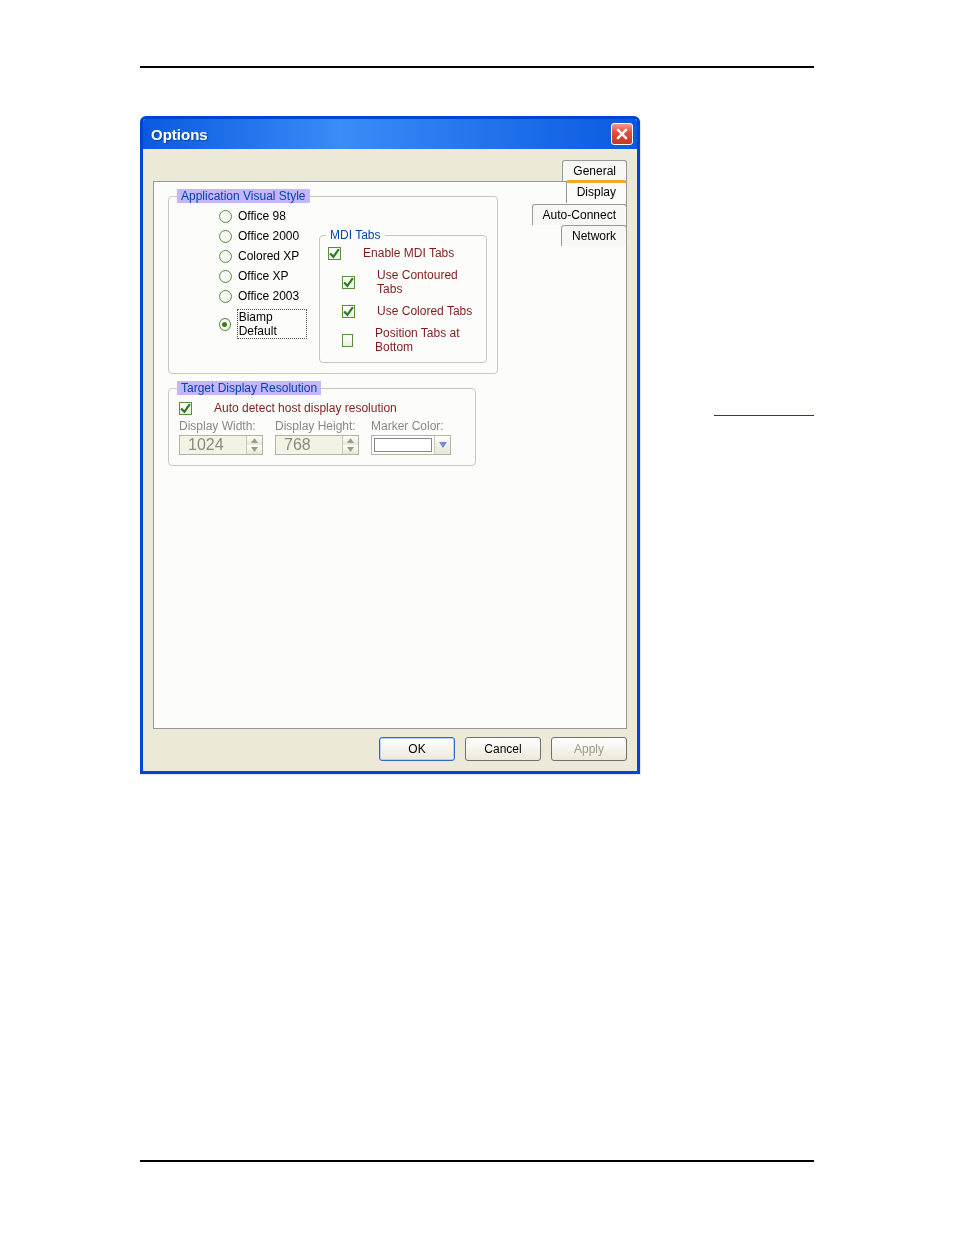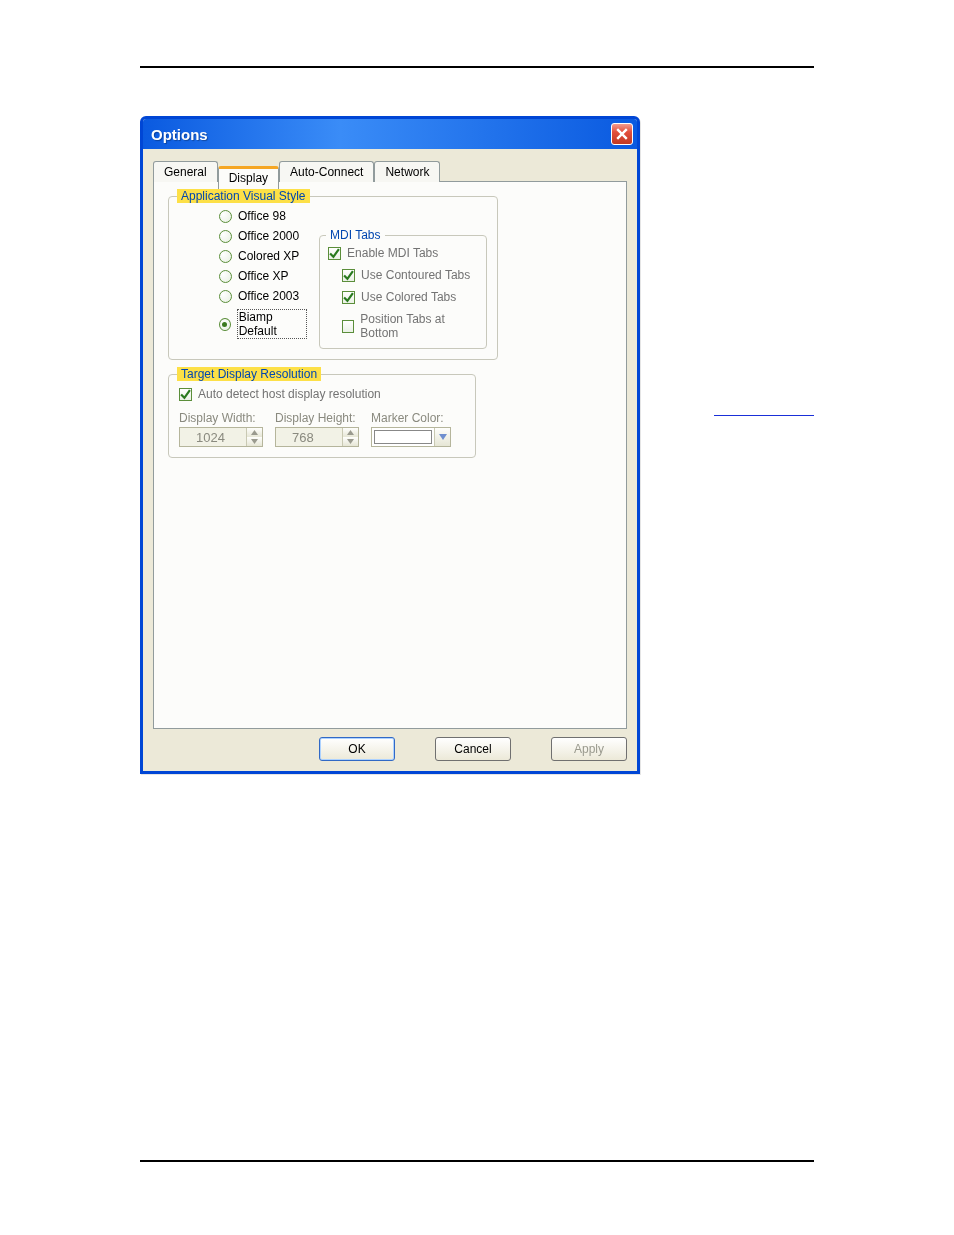--- a/index.html
+++ b/index.html
@@ -65,40 +65,41 @@
     background: #ece9d8;
     position: relative;
     min-height: 580px;
   }
   .tabstrip {
     display: flex;
     align-items: flex-end;
     height: 22px;
     position: relative;
     z-index: 2;
+    flex-direction: column;
   }
   .tab {
     border: 1px solid #919b9c;
     border-bottom: none;
     background: #f7f7f3;
     padding: 3px 10px 3px 10px;
     margin-right: 0;
     border-radius: 3px 3px 0 0;
     color: #000;
     cursor: pointer;
     position: relative;
     top: 1px;
     font-size: 12px;
   }
   .tab.active {
     background: #fcfcfa;
     border-top: 3px solid #f5a623;
     padding-top: 2px;
     padding-bottom: 4px;
-    top: 8px;
+    top: 0;
     z-index: 3;
   }
   .tabpanel {
     border: 1px solid #919b9c;
     background: #fcfcfa;
     min-height: 548px;
     padding: 14px 14px 14px 14px;
     position: relative;
   }
   .groupbox {
@@ -106,21 +107,21 @@
     border-radius: 4px;
     padding: 12px 10px 10px 10px;
     position: relative;
     margin-bottom: 14px;
     background: #fcfcfa;
   }
   .groupbox-legend {
     position: absolute;
     top: -8px;
     left: 8px;
-    background: #fde047;
+    background: #c4b5fd;
     padding: 0 4px;
     color: #0046b0;
     font-size: 12px;
   }
   .group-visual {
     width: 330px;
   }
   .group-visual-inner {
     display: flex;
     gap: 12px;
@@ -144,39 +145,39 @@
     background: #fcfcfa;
     width: 180px;
     margin-top: 26px;
   }
   .group-mdi .groupbox-legend-mdi {
     position: absolute; top: -8px; left: 6px; background: #fcfcfa;
     padding: 0 4px; color: #0046b0; font-size: 12px;
   }
   .check-col { display: flex; flex-direction: column; gap: 8px; }
   .check-col .indent { margin-left: 14px; }
-  .check-row { display: flex; align-items: center; gap: 6px; color: #737373; }
+  .check-row { display: flex; align-items: center; gap: 22px; color: #7f1d1d; }
   .checkbox {
     width: 13px; height: 13px; border: 1px solid #5b8e3a;
     background: linear-gradient(to bottom, #fff, #eaf1e5);
     display: inline-flex; align-items: center; justify-content: center;
   }
   .checkbox.checked svg { width: 11px; height: 11px; display: block; }
   .checkbox svg { display: none; }
   .group-target { width: 308px; }
-  .res-row { display: flex; gap: 12px; margin-top: 10px; }
+  .res-row { display: flex; gap: 12px; margin-top: 4px; }
   .res-field { display: flex; flex-direction: column; gap: 2px; color: #8a8a7f; }
   .res-field.labelonly { color: #8a8a7f; }
   .spinner {
     display: flex; border: 1px solid #b5b59b; background: #f2f2e6;
     width: 84px; height: 20px; align-items: stretch;
   }
   .spinner input {
-    border: none; background: transparent; width: 66px; padding: 1px 16px;
-    font-family: inherit; font-size: 13px; color: #8a8a7f;
+    border: none; background: transparent; width: 66px; padding: 1px 8px;
+    font-family: inherit; font-size: 16px; color: #8a8a7f;
   }
   .spinner .spin-btns {
     display: flex; flex-direction: column; border-left: 1px solid #c9c9b3;
     width: 16px;
   }
   .spin-btn {
     flex: 1; display: flex; align-items: center; justify-content: center;
     background: linear-gradient(to bottom, #fefefc, #e6e6d5);
     cursor: pointer;
   }
@@ -198,21 +199,20 @@
     display: flex; justify-content: flex-end; gap: 10px;
     padding: 8px 10px 10px 0;
   }
   .btn {
     min-width: 76px; height: 24px;
     border: 1px solid #707070; border-radius: 3px;
     background: linear-gradient(to bottom, #fff, #ece9d8);
     font-family: inherit; font-size: 12px; cursor: pointer;
     display: inline-flex; align-items: center; justify-content: center;
     color: #000;
-    margin-left: 30px;
   }
   .btn.default { border: 1px solid #3169c6; box-shadow: inset 0 0 0 1px #add2ff; }
   .btn.disabled { color: #9a9a8e; cursor: default; }
   .underlying-link {
     position: absolute; left: 714px; top: 415px; width: 100px;
     border-top: 1px solid #1a2fd8;
   }
   .rule-bottom {
     position: absolute;
     left: 140px; right: 140px; top: 1160px;

